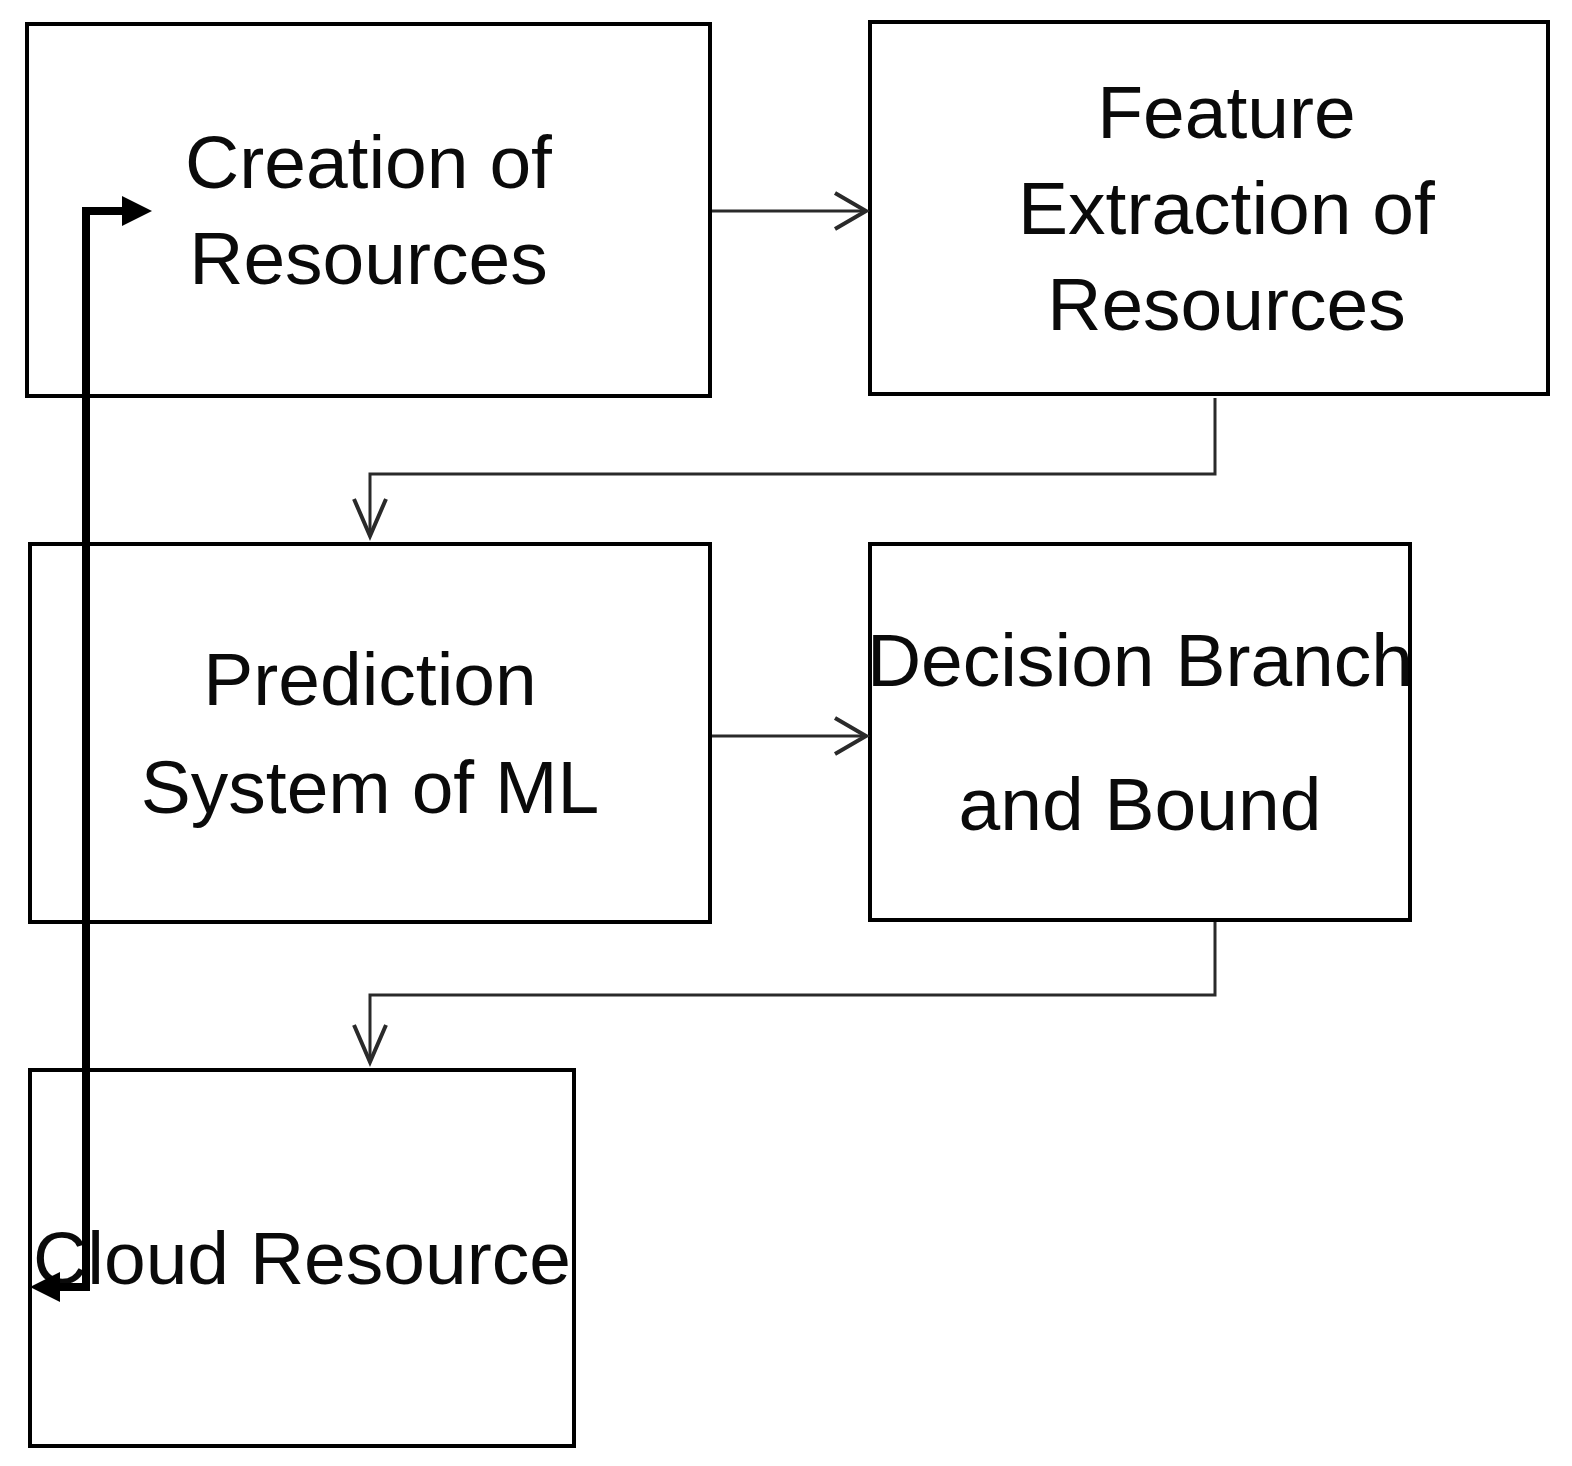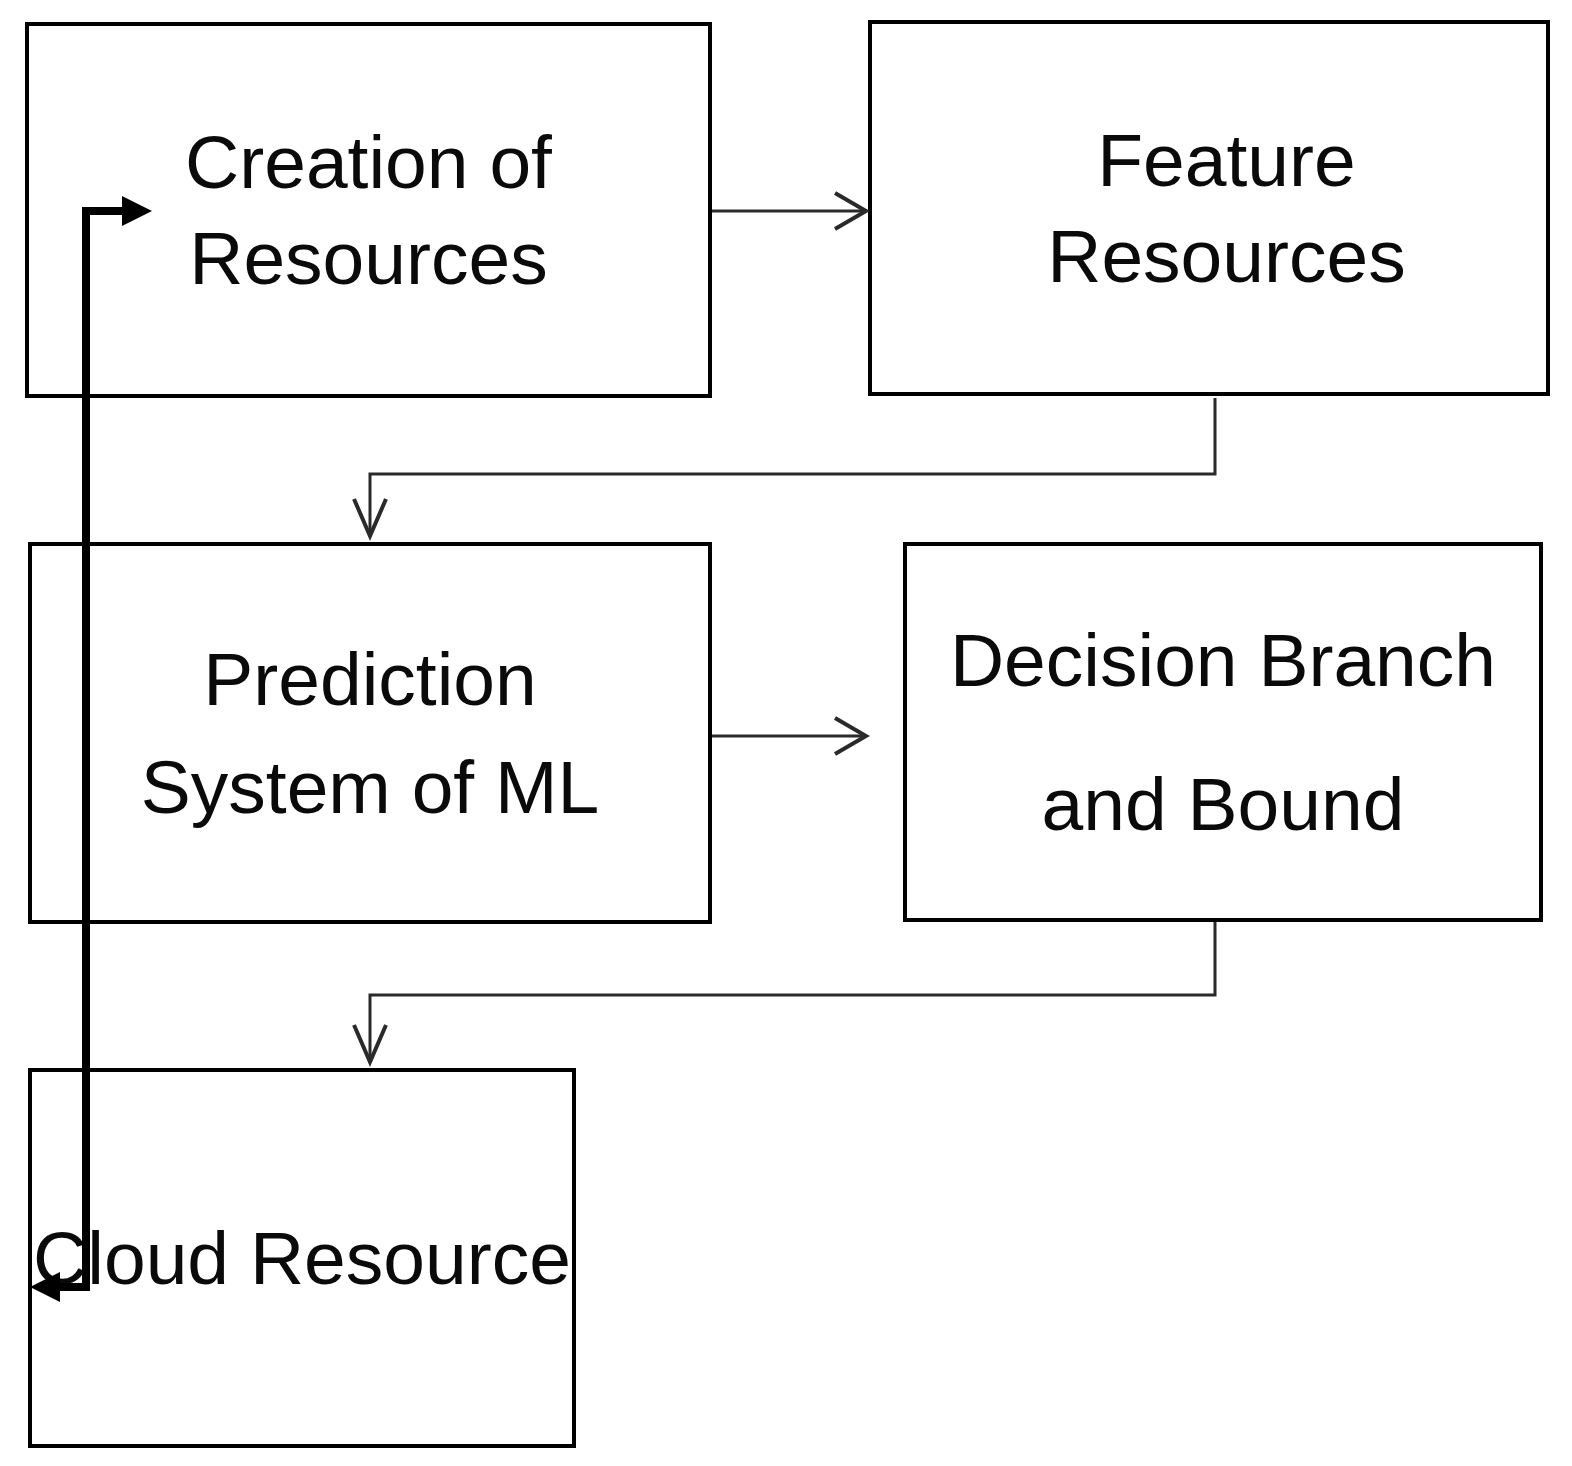--- a/index.html
+++ b/index.html
@@ -29,21 +29,21 @@
     font-size: 75px;
     line-height: 1.28;
     z-index: 1;
   }
   .fbox .line { display: block; white-space: nowrap; }
 
   
   .b1 { left: 25px;  top: 22px;   width: 687px; height: 376px; }
   .b2 { left: 868px; top: 20px;   width: 682px; height: 376px; padding-left: 35px; }
   .b3 { left: 28px;  top: 542px;  width: 684px; height: 382px; gap: 12px; }
-  .b4 { left: 903px; top: 542px;  width: 640px; height: 380px; gap: 48px; }
+  .b4 { left: 868px; top: 542px;  width: 544px; height: 380px; gap: 48px; }
   .b5 { left: 28px;  top: 1068px; width: 548px; height: 380px; }
 
   .wires {
     position: absolute;
     left: 0; top: 0;
     width: 1572px;
     height: 1466px;
     z-index: 2;
     pointer-events: none;
   }
@@ -53,20 +53,21 @@
 
 <div class="stage">
 
   <div class="fbox b1">
     <span class="line">Creation of</span>
     <span class="line">Resources</span>
   </div>
 
   <div class="fbox b2">
     <span class="line">Feature</span>
+    <span class="line">Extraction of</span>
     <span class="line">Resources</span>
   </div>
 
   <div class="fbox b3">
     <span class="line">Prediction</span>
     <span class="line">System of ML</span>
   </div>
 
   <div class="fbox b4">
     <span class="line">Decision Branch</span>

